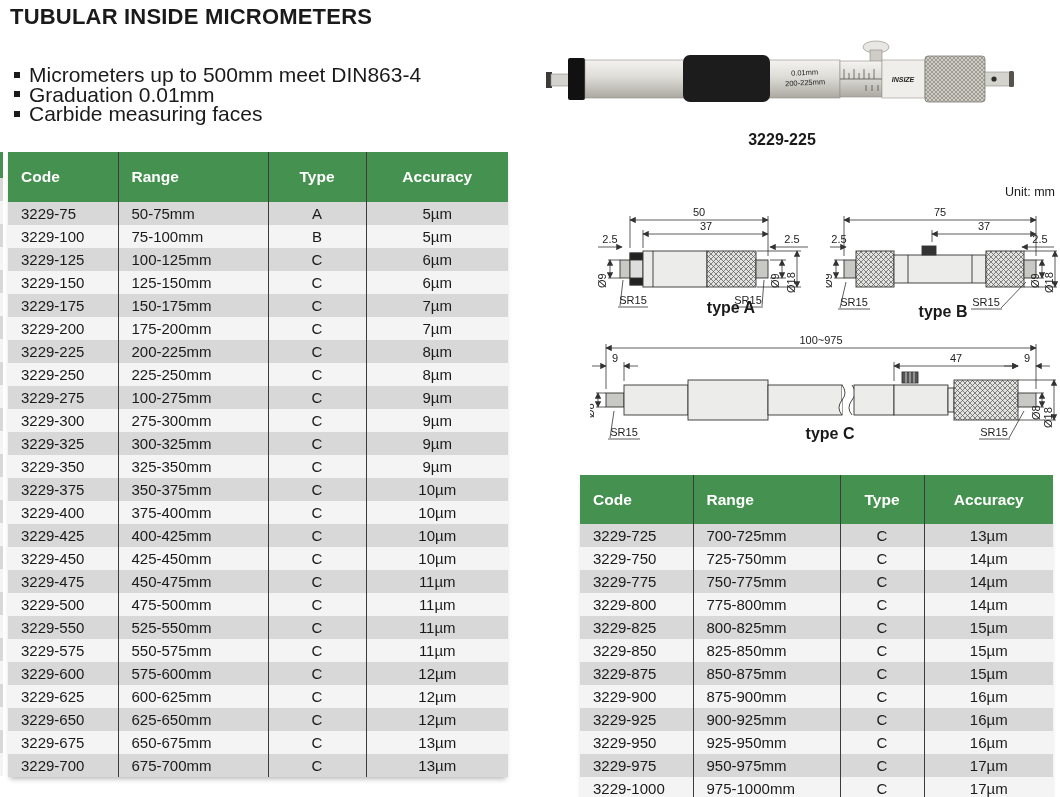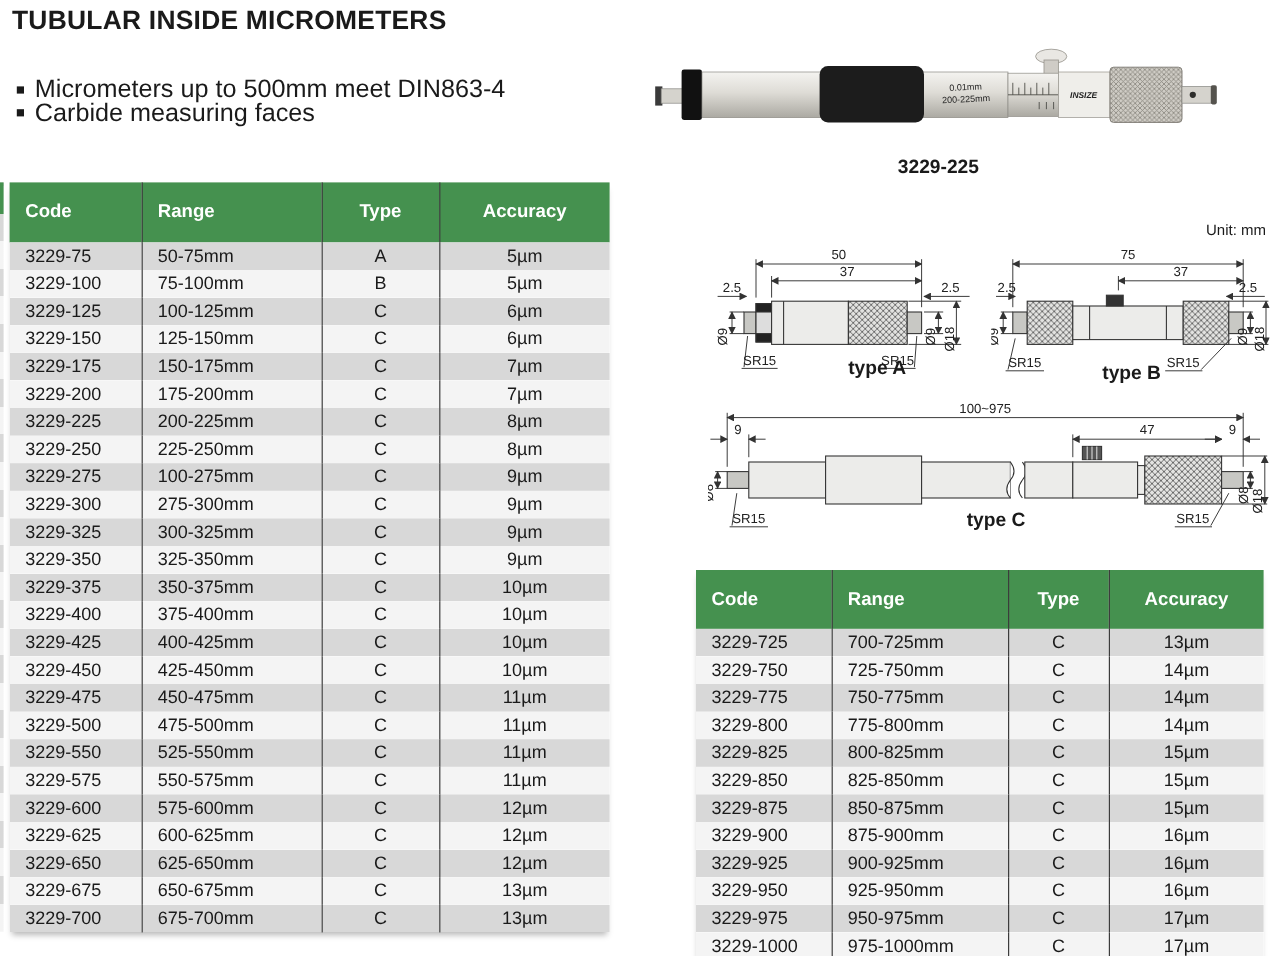--- a/index.html
+++ b/index.html
@@ -56,20 +56,24 @@
 </style>
 </head>
 <body>
 
 <div class="abs" id="page-title">TUBULAR INSIDE MICROMETERS</div>
 
 <div class="abs" id="feature-list">
     <div class="bullet">
       <span class="sq"></span>
       <span>Micrometers up to 500mm meet DIN863-4</span>
+    </div>
+    <div class="bullet">
+      <span class="sq"></span>
+      <span>Graduation 0.01mm</span>
     </div>
     <div class="bullet">
       <span class="sq"></span>
       <span>Carbide measuring faces</span>
     </div>
   </div>
 
 <svg class="abs" id="product-photo" width="480" height="112" viewBox="0 0 480 112">
   <defs>
     <linearGradient id="tubeG" x1="0" y1="0" x2="0" y2="1">

